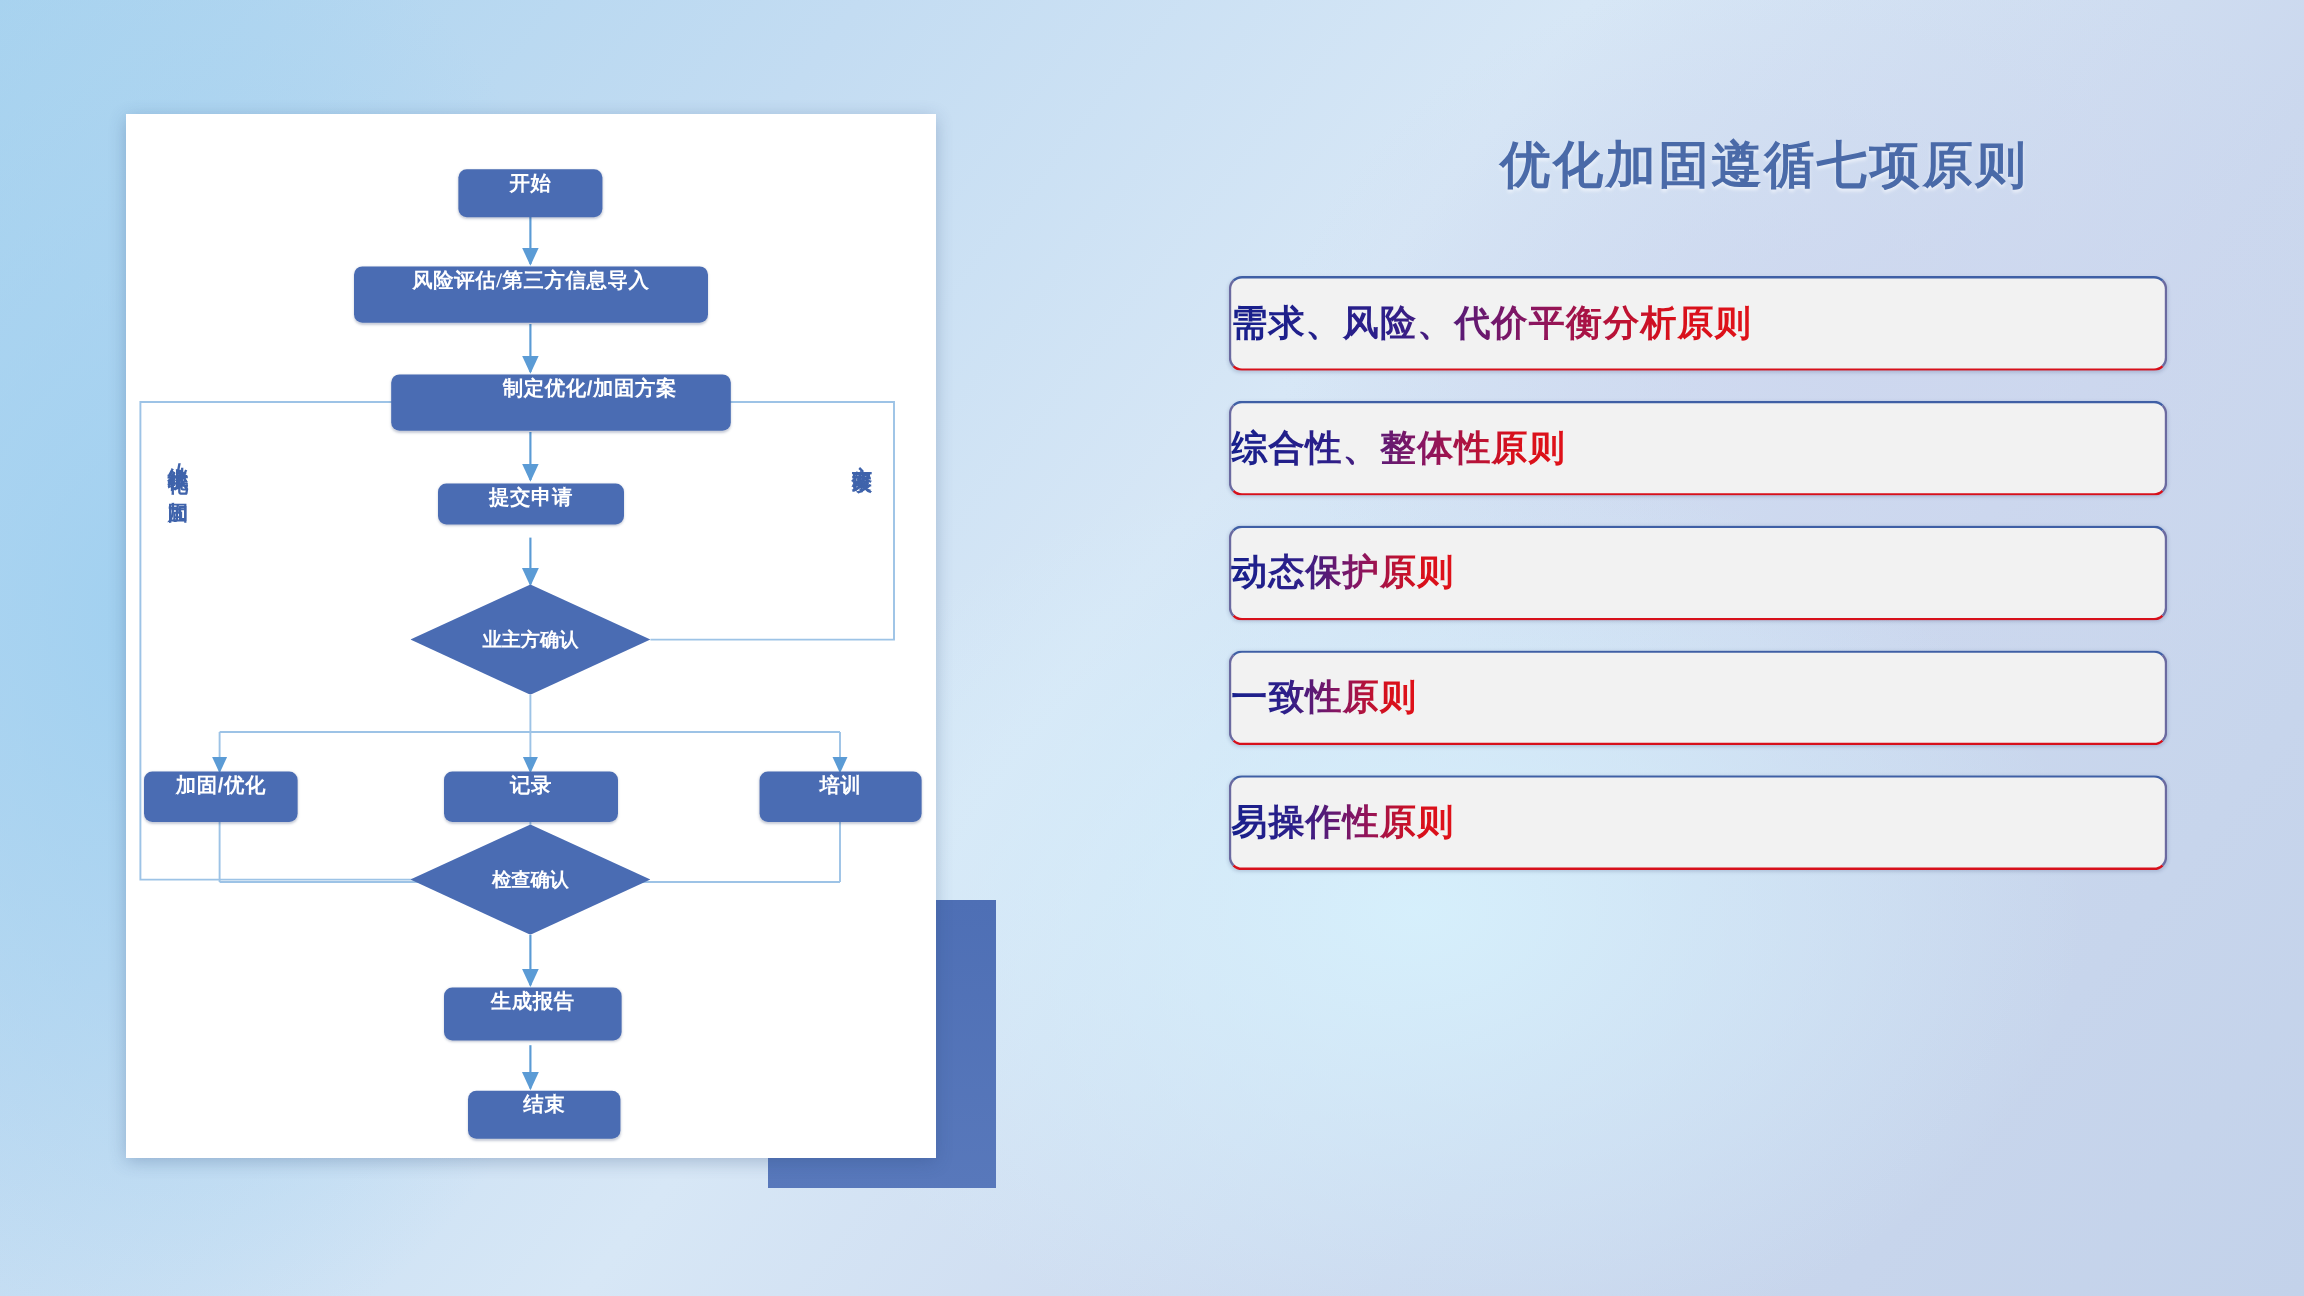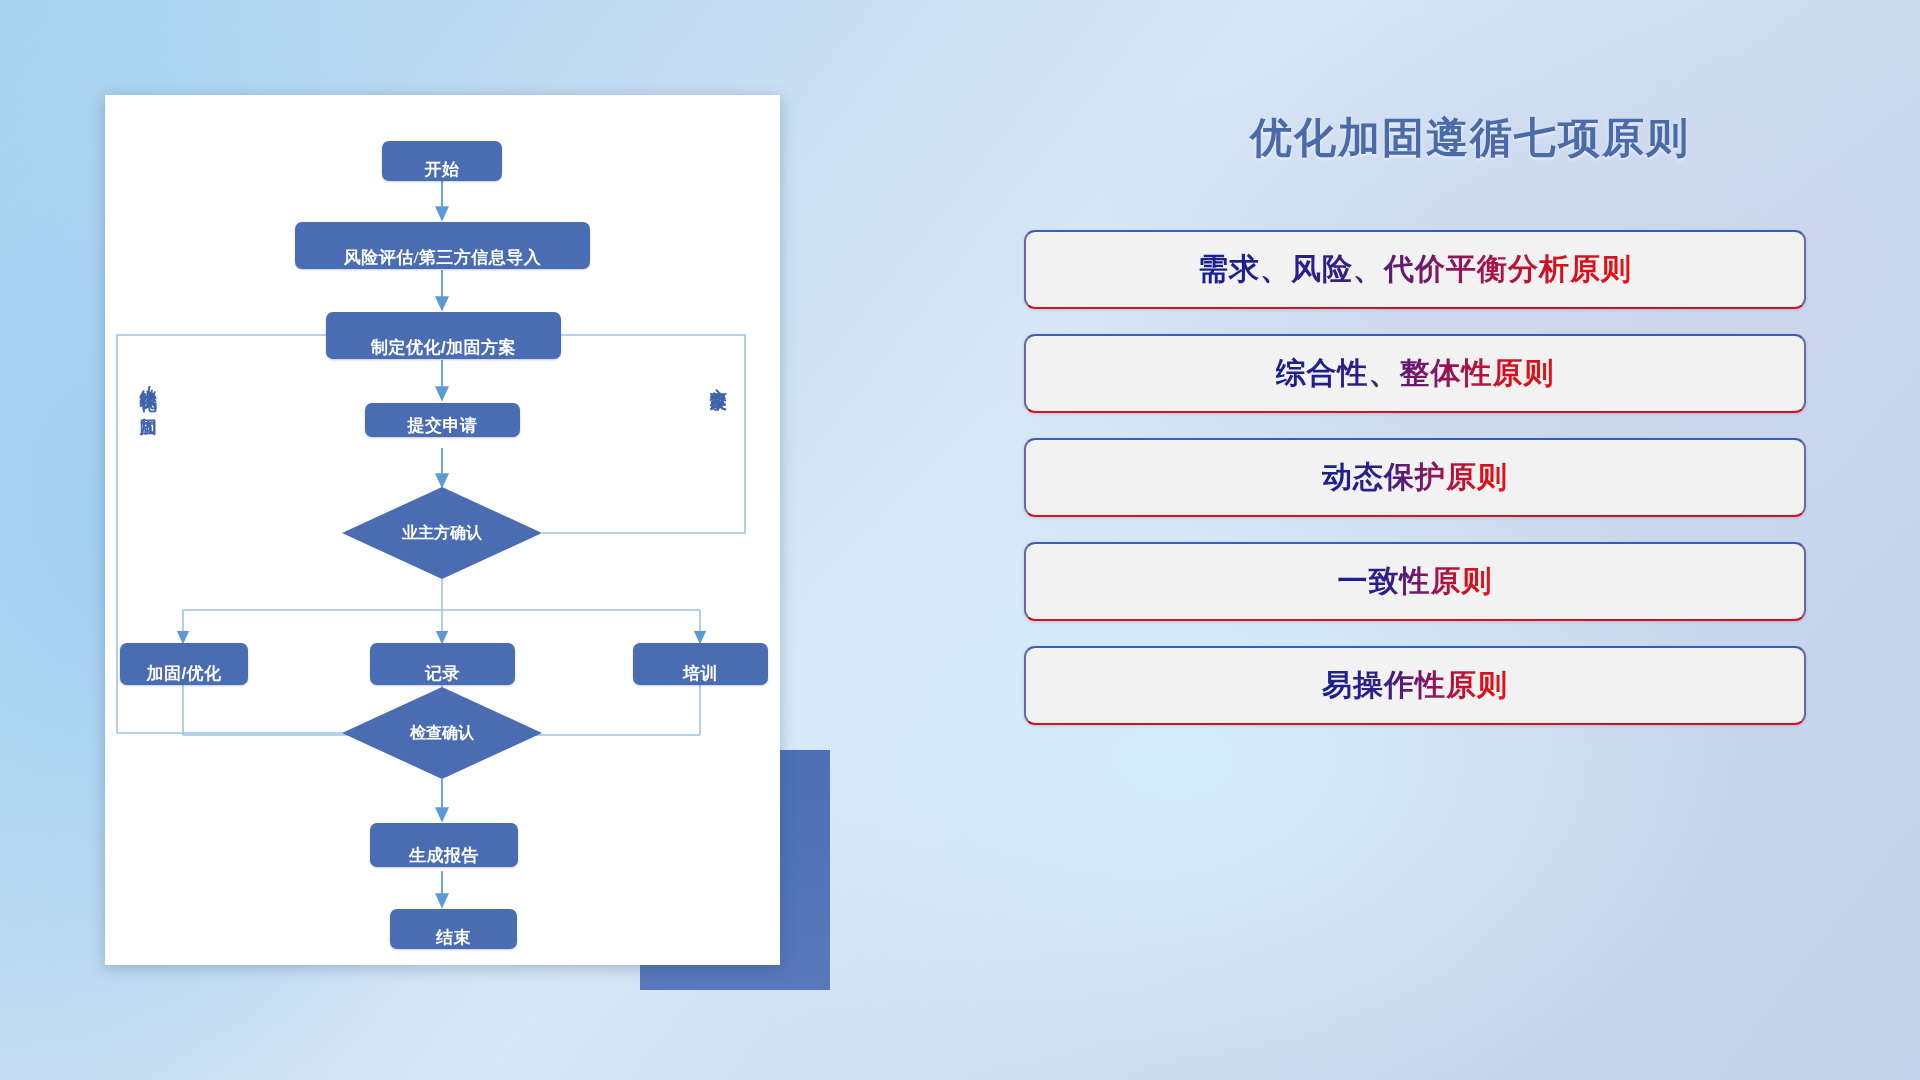--- a/index.html
+++ b/index.html
@@ -23,21 +23,21 @@
     background:linear-gradient(180deg,#4e6fb5 0%,#5878bb 100%);
   }
   .card{
     position:absolute;left:105px;top:95px;width:675px;height:870px;
     background:#ffffff;
     box-shadow:0 3px 14px rgba(40,70,120,.30);
   }
   .flow{position:absolute;left:0;top:0;width:675px;height:870px;}
 
   .node{
-    position:absolute;display:flex;align-items:flex-end;justify-content:center;
+    position:absolute;display:flex;align-items:flex-start;justify-content:center;
     background:#4a6cb3;color:#ffffff;border-radius:7px;
     font-size:17px;font-weight:bold;letter-spacing:.5px;
     box-shadow:0 1px 2px rgba(30,50,100,.25);
     white-space:nowrap;
   }
   .diamond{
     position:absolute;display:flex;align-items:center;justify-content:center;
     color:#ffffff;font-size:16px;font-weight:bold;
     background:#4a6cb3;
     clip-path:polygon(50% 0%,100% 50%,50% 100%,0% 50%);
@@ -56,21 +56,21 @@
     text-shadow:0 2px 3px rgba(255,255,255,.55);
   }
   .plist{position:absolute;left:1024px;top:230px;width:782px;}
   .pbox{
     position:relative;height:75px;margin-bottom:25px;border-radius:11px;
     background:#f2f2f2;
     border-top:2px solid #3f5fa5;
     border-bottom:2px solid #d7101b;
     border-left:2px solid #6b6aa0;
     border-right:2px solid #6b6aa0;
-    display:flex;align-items:center;justify-content:center;
+    display:flex;align-items:center;justify-content:flex-start;
     box-shadow:0 1px 3px rgba(40,60,110,.18);
   }
   .pbox .ptext{
     font-size:30px;font-weight:bold;letter-spacing:1px;
     background:linear-gradient(90deg,#17208c 0%,#2d1f8a 30%,#8a1560 58%,#d7101b 84%,#e01119 100%);
     -webkit-background-clip:text;background-clip:text;
     -webkit-text-fill-color:transparent;color:transparent;
   }
 </style>
 </head>
@@ -120,21 +120,21 @@
     </svg>
 
     <div class="node" style="left:277px;top:46px;width:120px;height:40px;">
       <span>开始</span>
     </div>
 
     <div class="node" style="left:190px;top:127px;width:295px;height:47px;font-family:Liberation Serif, serif;">
       <span>风险评估/第三方信息导入</span>
     </div>
 
-    <div class="node" style="left:221px;top:217px;width:235px;height:47px;">
+    <div class="node" style="left:221px;top:217px;width:235px;height:47px;padding-left:48px;">
       <span>制定优化/加固方案</span>
     </div>
 
     <div class="node" style="left:260px;top:308px;width:155px;height:34px;">
       <span>提交申请</span>
     </div>
 
     <div class="diamond" style="left:237px;top:392px;width:200px;height:92px;">
       <span>业主方确认</span>
     </div>

